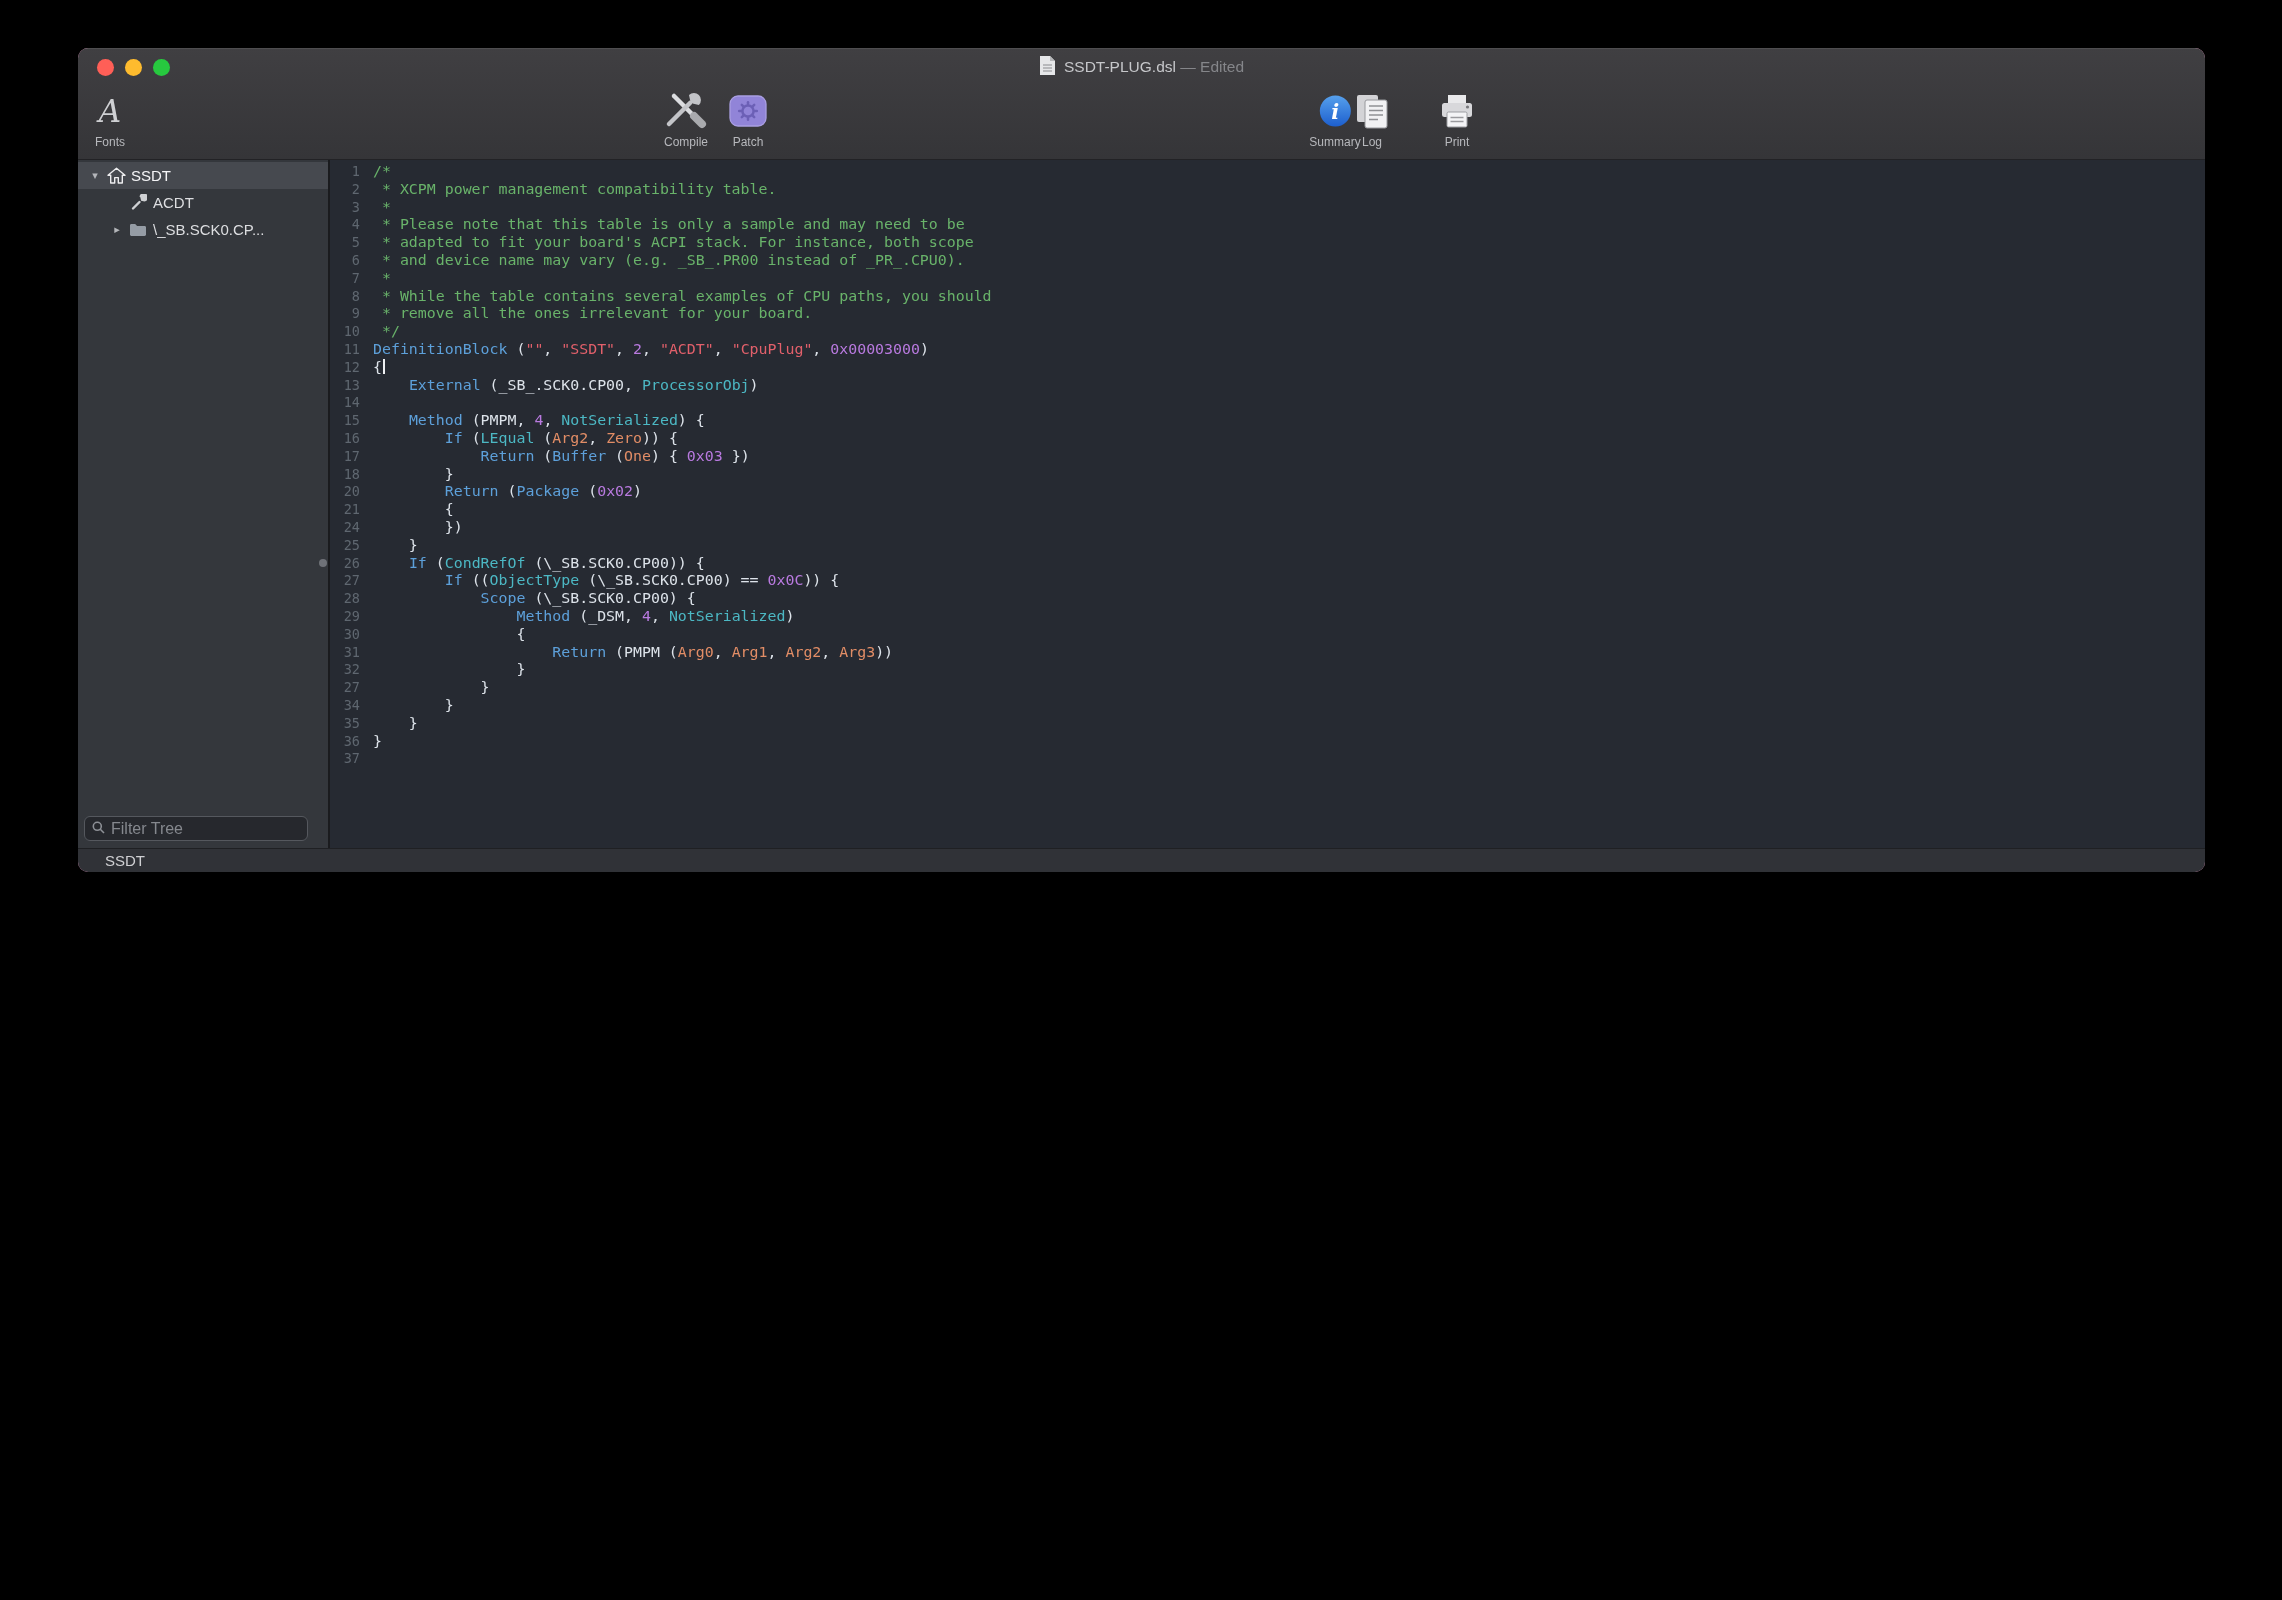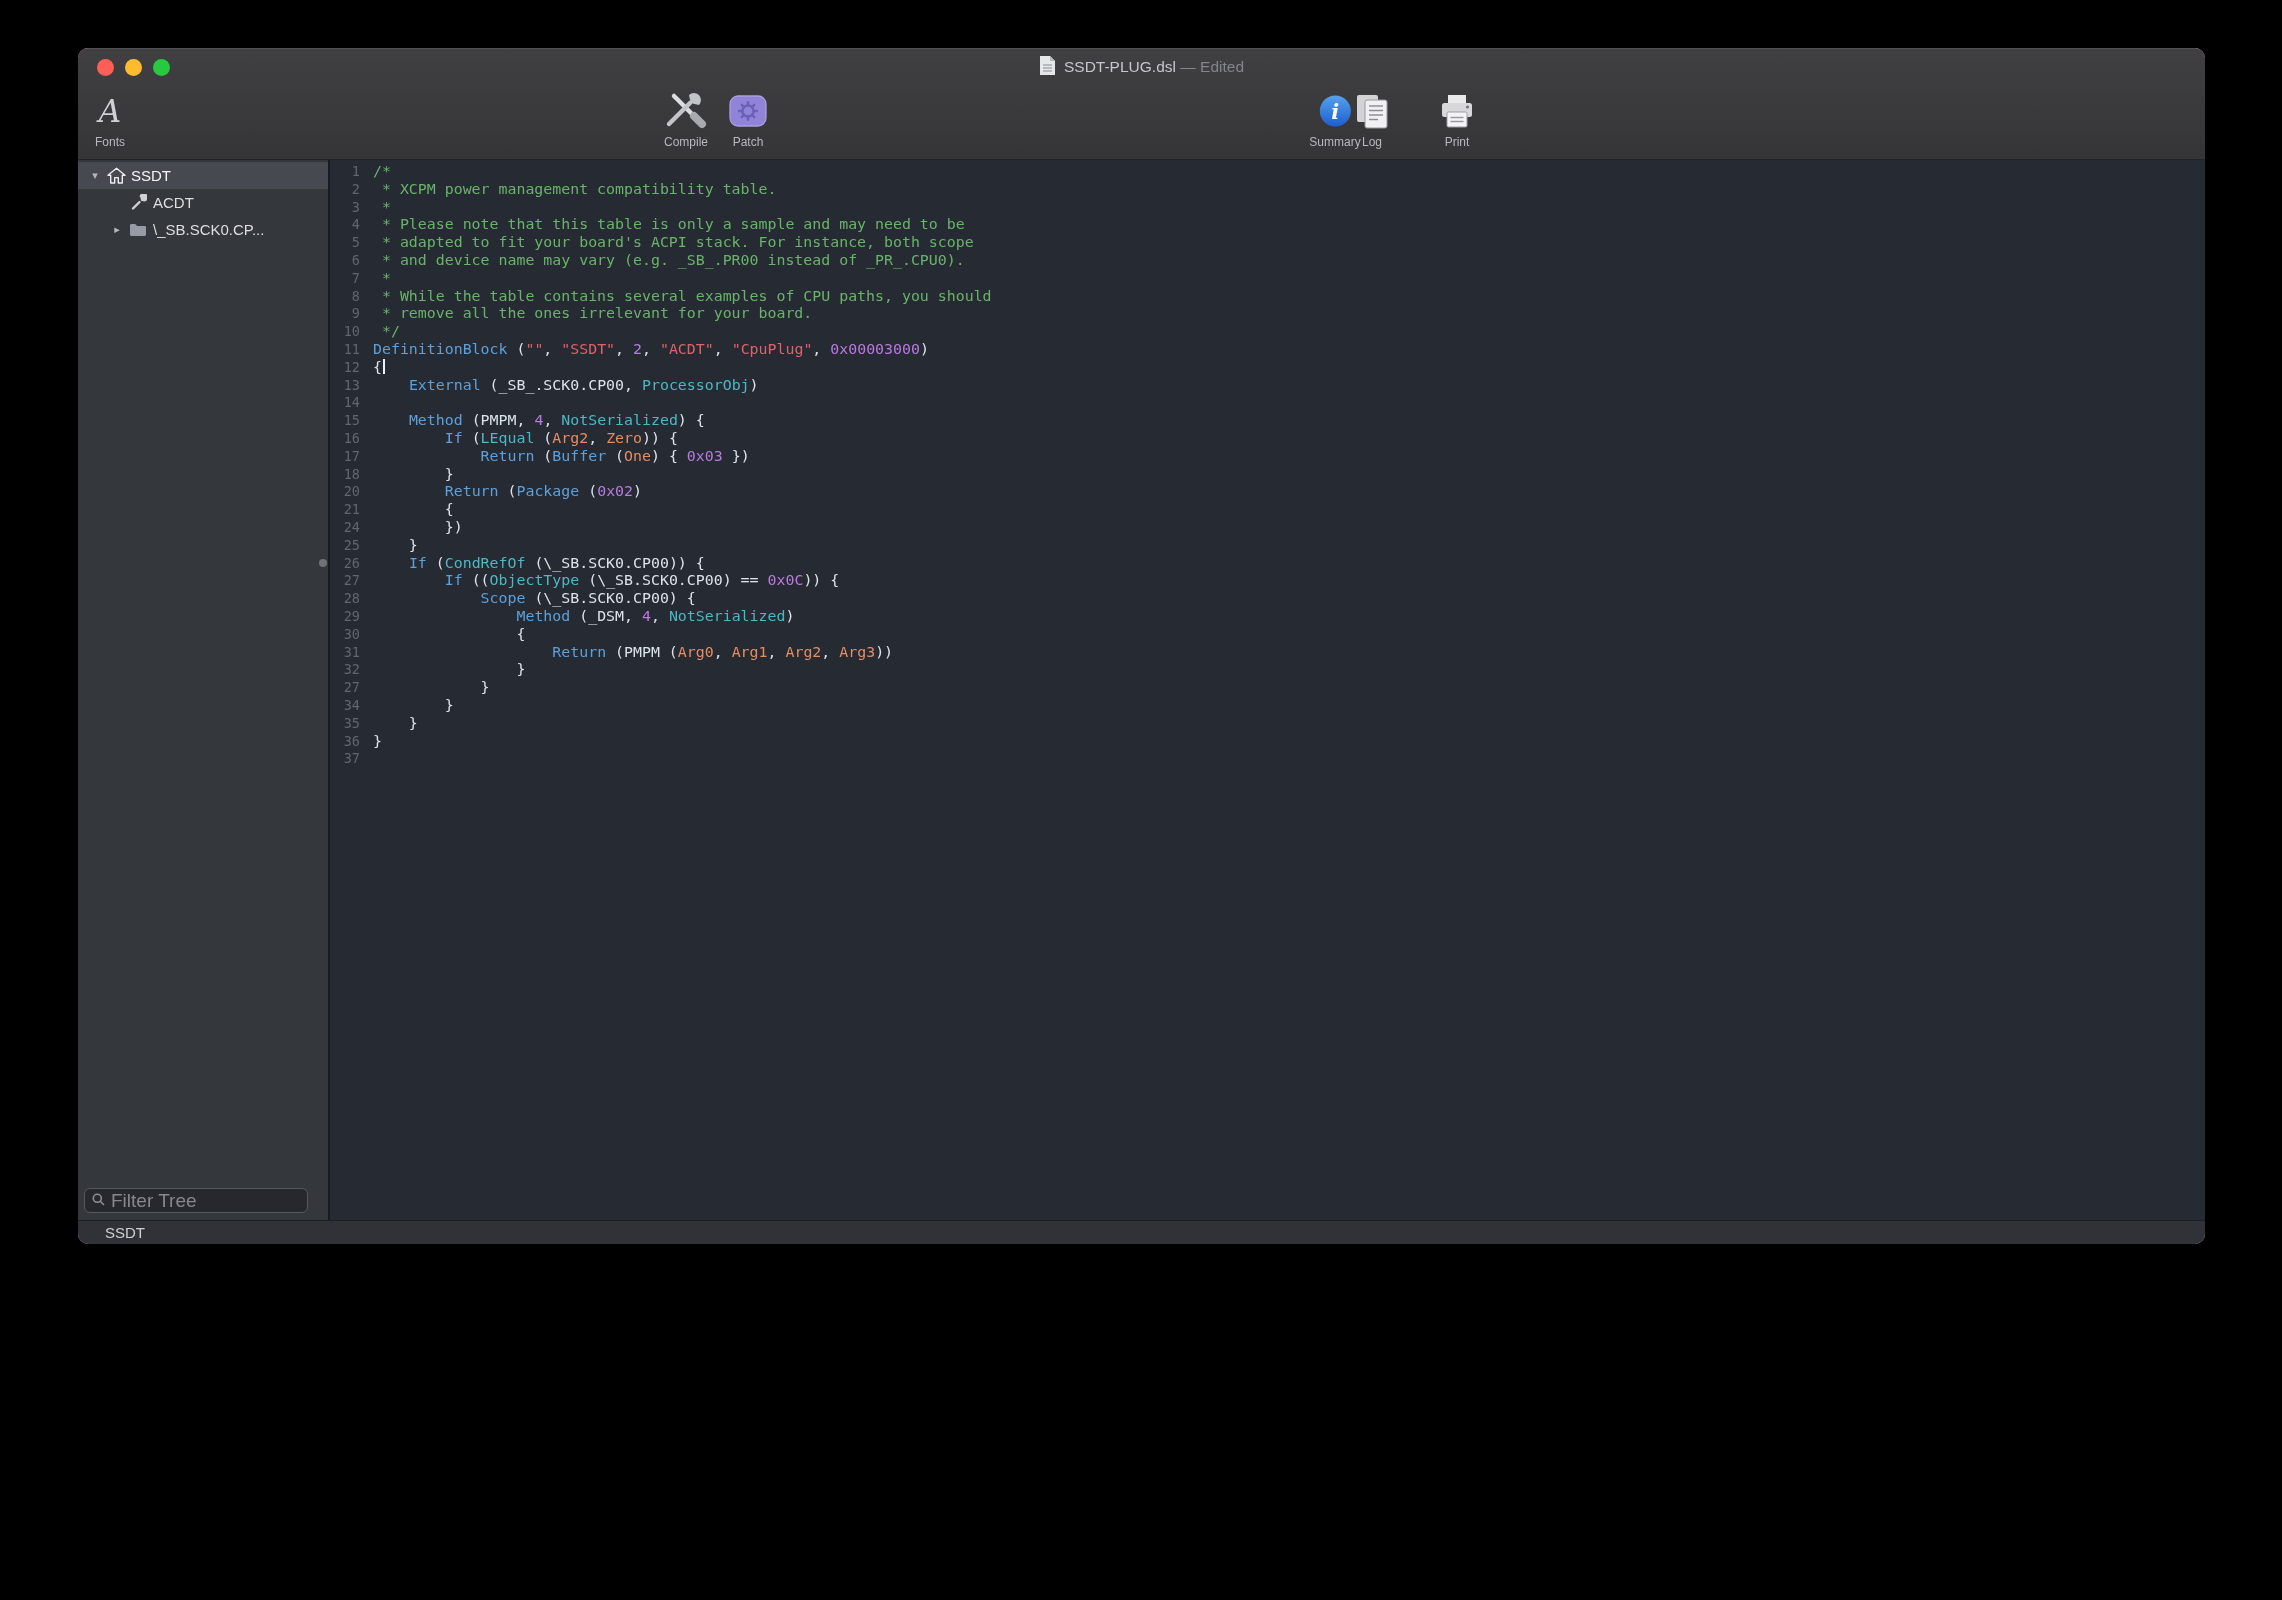--- a/index.html
+++ b/index.html
@@ -1,19 +1,19 @@
 <!DOCTYPE html>
 <html style="--c-comment: #69b36a; --c-keyword: #5da0da; --c-type: #4cb8c4; --c-string: #e2606b; --c-number: #b97ae0; --c-constant: #e28d66; --c-plain: #dde3ea; --c-line-number: #5f6770; --c-editor-background: #262a32; --c-patch-accent: #9184d8; --c-info-blue: #2f7de0;"><head>
 <meta charset="utf-8">
 <style>
   * { margin:0; padding:0; box-sizing:border-box; }
   html,body { width:2282px; height:1600px; background:#000; overflow:hidden;
               font-family:"Liberation Sans", sans-serif; }
 
-  .window { position:absolute; left:78px; top:48px; width:2127px; height:1196px;
+  .window { position:absolute; left:78px; top:48px; width:2127px; height:824px;
             border-radius:10px; background:#f9a8d4; overflow:hidden;
             box-shadow:0 30px 80px rgba(0,0,0,.65); }
 
   
   .titlebar { position:relative; height:112px;
               background:linear-gradient(#403f42,#353538);
               border-bottom:1px solid #222225;
               box-shadow:inset 0 1px 0 rgba(255,255,255,.08); }
   .title-row { height:38px; display:flex; align-items:center; justify-content:center; gap:8px; }
   .traffic { position:absolute; left:19px; top:11px; display:flex; gap:11px; }
@@ -43,21 +43,21 @@
   .tree-row { height:27px; display:flex; align-items:center; font-size:15px; color:#dddee1; cursor:default; }
   .tree-row.selected { background:#46494f; color:#f4f4f6; }
   .disclosure { width:18px; text-align:center; color:#b4b6ba; font-size:11px; flex:none; }
   .tree-icon { width:24px; display:flex; justify-content:center; align-items:center; flex:none; margin-right:3px; }
   .tree-label { white-space:nowrap; overflow:hidden; }
 
   .filter-field { position:absolute; left:6px; right:20px; bottom:7px; height:25px;
                   background:#26282d; border:1px solid #55585e; border-radius:6px;
                   display:flex; align-items:center; padding:0 7px; }
   .filter-input { flex:1; background:transparent; border:none; outline:none;
-                  color:#d8d9db; font-size:19px; margin-left:6px; font-family:inherit; }
+                  color:#d8d9db; font-size:16px; margin-left:6px; font-family:inherit; }
   .filter-input::placeholder { color:#85888e; }
 
   .divider { position:absolute; left:250px; top:0; bottom:0; width:2px; background:#1a1b1e; }
   .splitter-handle { position:absolute; left:241px; top:399px; width:8px; height:8px;
                      border-radius:50%; background:#6f7278; }
 
   .editor { position:absolute; left:252px; top:0; right:0; bottom:0;
             background:#262a32; padding-top:3px; overflow:hidden; cursor:text; }
   .code-line { display:flex; height:17.8px; line-height:17.8px;
                font-family:"DejaVu Sans Mono", monospace; font-size:14.9px; white-space:pre; }

